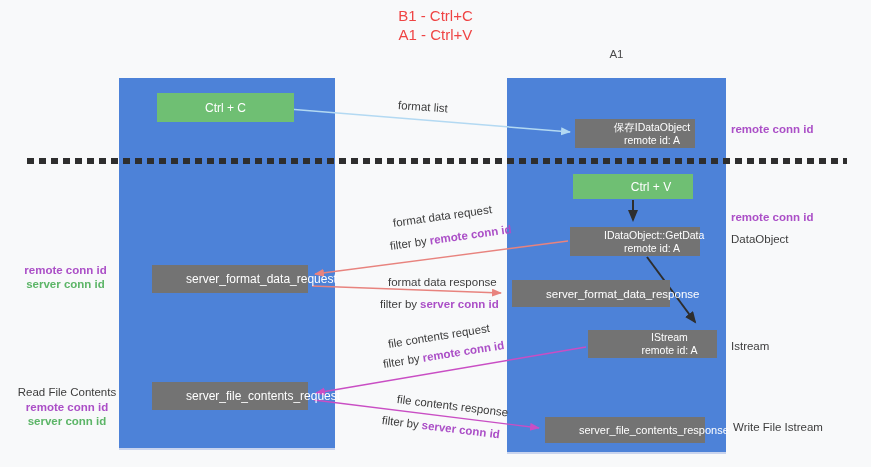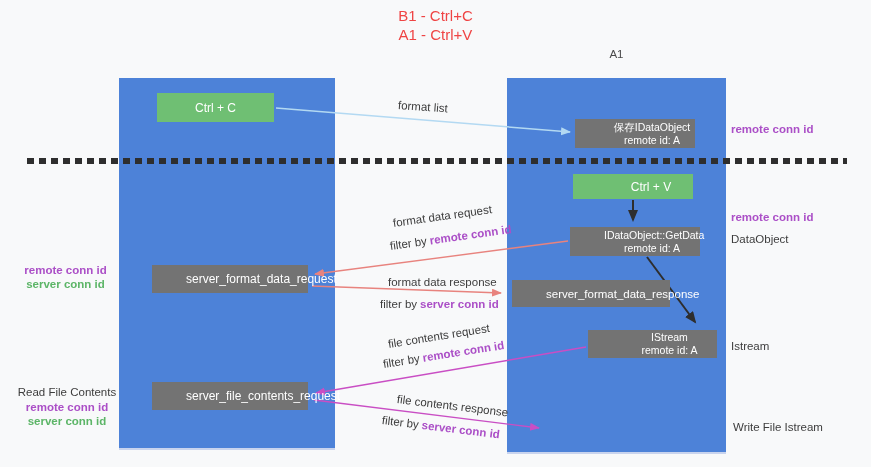--- a/index.html
+++ b/index.html
@@ -28,21 +28,21 @@
     background: repeating-linear-gradient(90deg, #2e2e2e 0 7px, transparent 7px 12px);
     z-index: 3;
   }
   .overlay { position: absolute; left: 0; top: 0; z-index: 4; pointer-events: none; }
   .box {
     position: absolute; z-index: 5; color: #ffffff; text-align: center;
     display: flex; flex-direction: column; justify-content: center;
   }
   .box.orange { background: #737373; padding-left: 34px; }
   .box.green  { background: #6fbf73; }
-  .box-ctrl-c   { left: 157px; top:  93px; width: 117px; height: 29px; font-size: 12px; }
+  .box-ctrl-c   { left: 157px; top:  93px; width: 137px; height: 29px; font-size: 12px; }
   .box-save-obj { left: 575px; top: 119px; width: 120px; height: 29px; font-size: 10.5px; line-height: 13px; }
   .box-ctrl-v   { left: 573px; top: 174px; width: 120px; height: 25px; font-size: 12px; padding-left: 36px; }
   .box-getdata  { left: 570px; top: 227px; width: 130px; height: 29px; font-size: 10.5px; line-height: 13px; }
   .box-fmt-req  { left: 152px; top: 265px; width: 156px; height: 28px; font-size: 12px; }
   .box-fmt-resp { left: 512px; top: 280px; width: 158px; height: 27px; font-size: 11.5px; }
   .box-istream  { left: 588px; top: 330px; width: 129px; height: 28px; font-size: 10.5px; line-height: 13px; }
   .box-file-req { left: 152px; top: 382px; width: 156px; height: 28px; font-size: 12px; }
   .box-file-resp{ left: 545px; top: 417px; width: 160px; height: 26px; font-size: 11px; }
   .side-label { position: absolute; font-size: 11.5px; color: #3d3d3d; z-index: 5; white-space: nowrap; }
   .purple { color: #ab4fc7; font-weight: bold; }
@@ -122,20 +122,23 @@
   <div class="box orange box-fmt-resp">
     <div>server_format_data_response</div>
   </div>
   <div class="box orange box-istream">
     <div>IStream</div>
     <div>remote id: A</div>
   </div>
   <div class="box orange box-file-req">
     <div>server_file_contents_request</div>
   </div>
+  <div class="box orange box-file-resp">
+    <div>server_file_contents_response</div>
+  </div>
 
   <div class="side-label purple" style="left:731px; top:123px;">remote conn id</div>
   <div class="side-label purple" style="left:731px; top:211px;">remote conn id</div>
   <div class="side-label" style="left:731px; top:233px;">DataObject</div>
   <div class="side-label" style="left:731px; top:340px;">Istream</div>
   <div class="side-label" style="left:733px; top:421px;">Write File Istream</div>
 
   <div class="side-label left-block" style="left:18px; top:263px; width:95px;">
     <div class="purple">remote conn id</div>
     <div class="greentx">server conn id</div>

